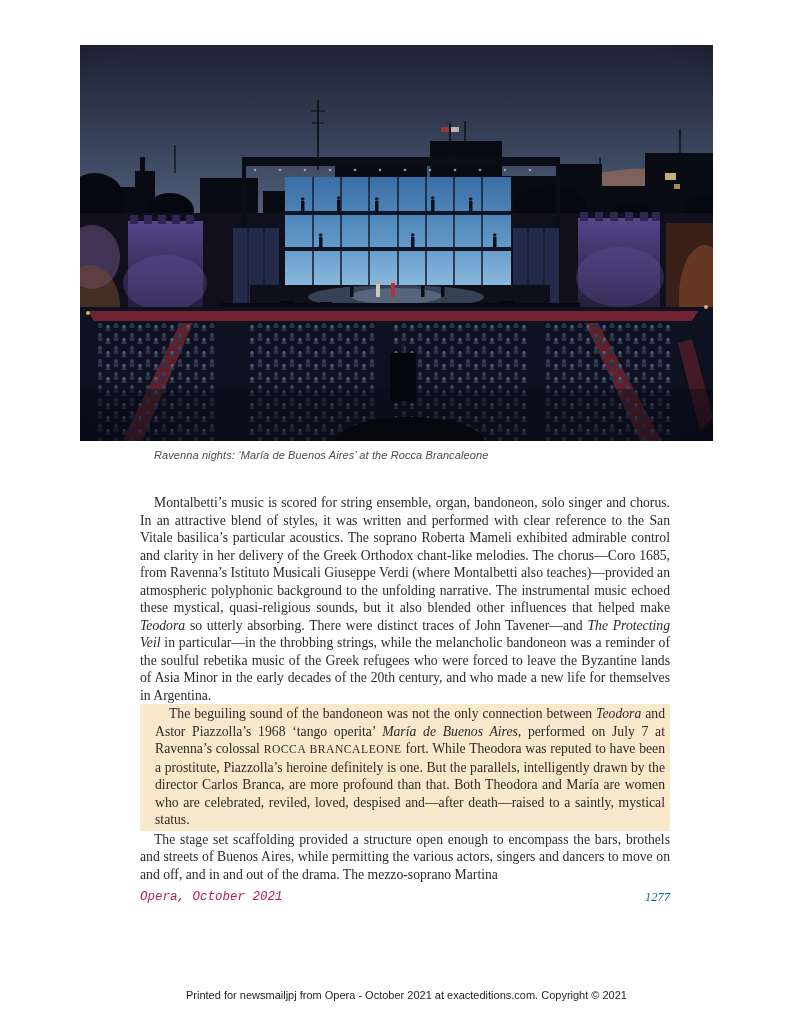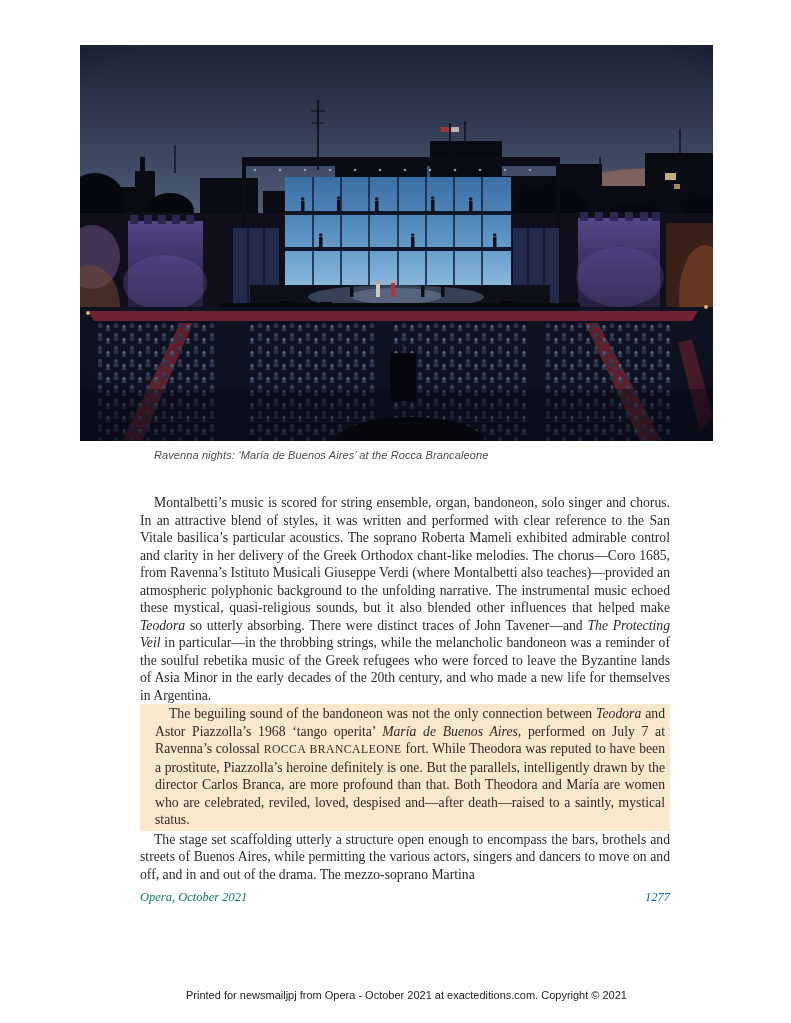--- a/index.html
+++ b/index.html
@@ -233,23 +233,23 @@
     </svg>
   </div>
 
   <div class="caption">Ravenna nights: ‘María de Buenos Aires’ at the Rocca Brancaleone</div>
 
   <div class="content">
     <p><span>Montalbetti’s music is scored for string ensemble, organ, bandoneon, solo singer and chorus. In an attractive blend of styles, it was written and performed with clear reference to the San Vitale basilica’s particular acoustics. The soprano Roberta Mameli exhibited admirable control and clarity in her delivery of the Greek Orthodox chant-like melodies. The chorus—Coro 1685, from Ravenna’s Istituto Musicali Giuseppe Verdi (where Montalbetti also teaches)—provided an atmospheric polyphonic background to the unfolding narrative. The instrumental music echoed these mystical, quasi-religious sounds, but it also blended other influences that helped make </span><span class="it">Teodora</span><span> so utterly absorbing. There were distinct traces of John Tavener—and </span><span class="it">The Protecting Veil</span><span> in particular—in the throbbing strings, while the melancholic bandoneon was a reminder of the soulful rebetika music of the Greek refugees who were forced to leave the Byzantine lands of Asia Minor in the early decades of the 20th century, and who made a new life for themselves in Argentina.</span></p>
 
     <p class="hl" style="background-color: rgb(248, 232, 204);"><span>The beguiling sound of the bandoneon was not the only connection between </span><span class="it">Teodora</span><span> and Astor Piazzolla’s 1968 ‘tango operita’ </span><span class="it">María de Buenos Aires</span><span>, performed on July 7 at Ravenna’s colossal </span><span class="sc">ROCCA BRANCALEONE</span><span> fort. While Theodora was reputed to have been a prostitute, Piazzolla’s heroine definitely is one. But the parallels, intelligently drawn by the director Carlos Branca, are more profound than that. Both Theodora and María are women who are celebrated, reviled, loved, despised and—after death—raised to a saintly, mystical status.</span></p>
 
-    <p><span>The stage set scaffolding utterly a structure open enough to encompass the bars, brothels and streets of Buenos Aires, while permitting the various actors, singers and dancers to move on and off, and in and out of the drama. The mezzo-soprano Martina</span></p>
+    <p><span>The stage set scaffolding provided a structure open enough to encompass the bars, brothels and streets of Buenos Aires, while permitting the various actors, singers and dancers to move on and off, and in and out of the drama. The mezzo-soprano Martina</span></p>
   </div>
 
   <div class="footer">
-    <span style="color: #0f766e;">Opera, October 2021</span>
+    <span style="color: #be185d; font-family: Liberation Mono, monospace;">Opera, October 2021</span>
     <span style="color: #0369a1;">1277</span>
   </div>
 
   <div class="printline">Printed for newsmailjpj from Opera - October 2021 at exacteditions.com. Copyright © 2021</div>
 
 </div>
 
 </body></html>

